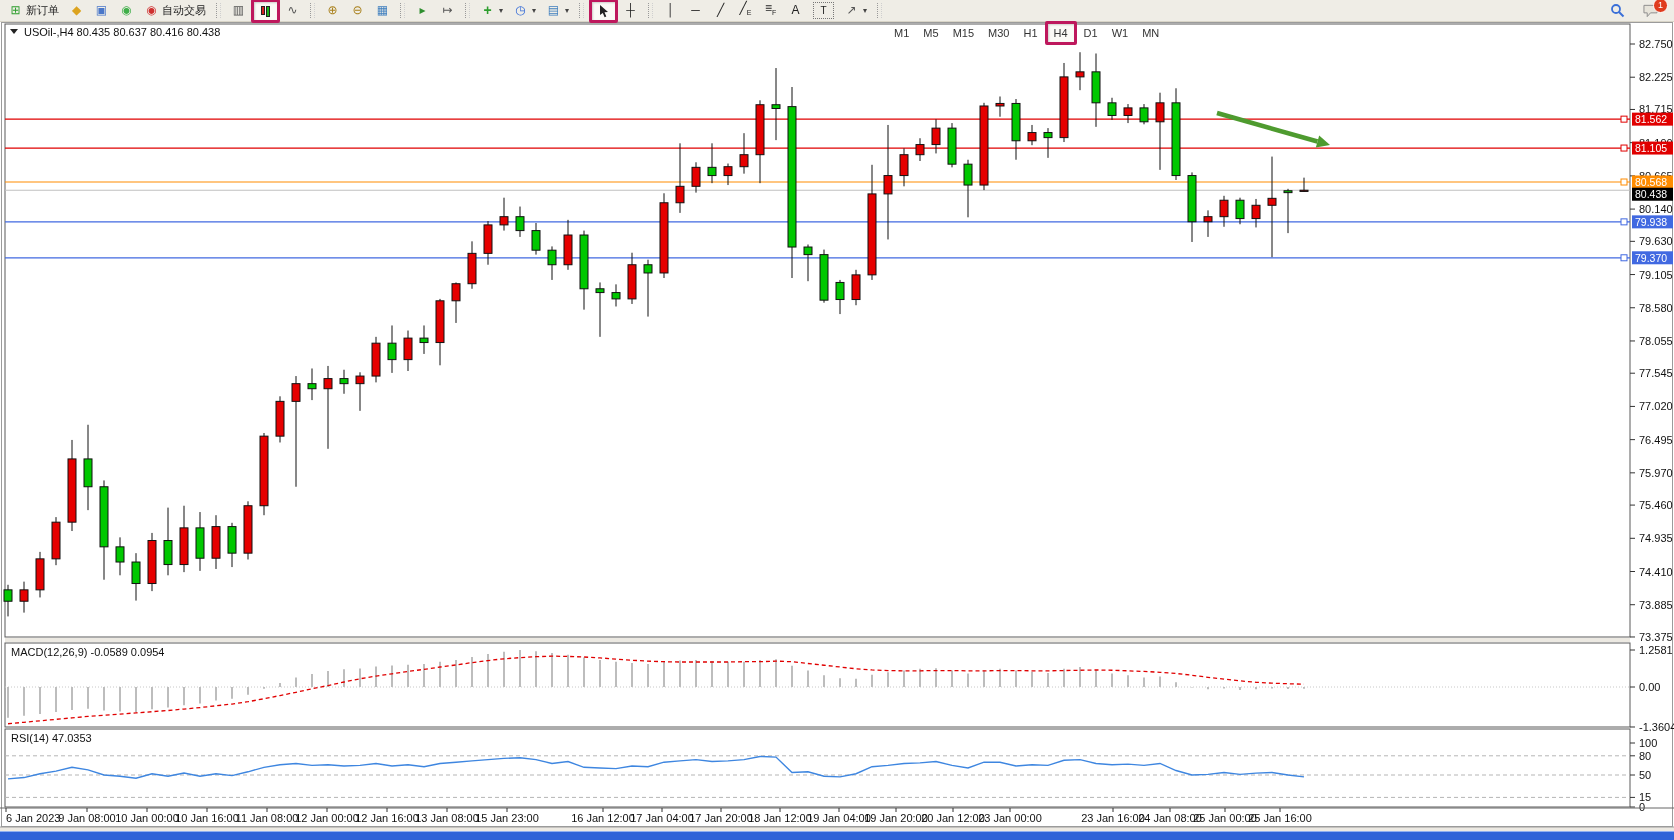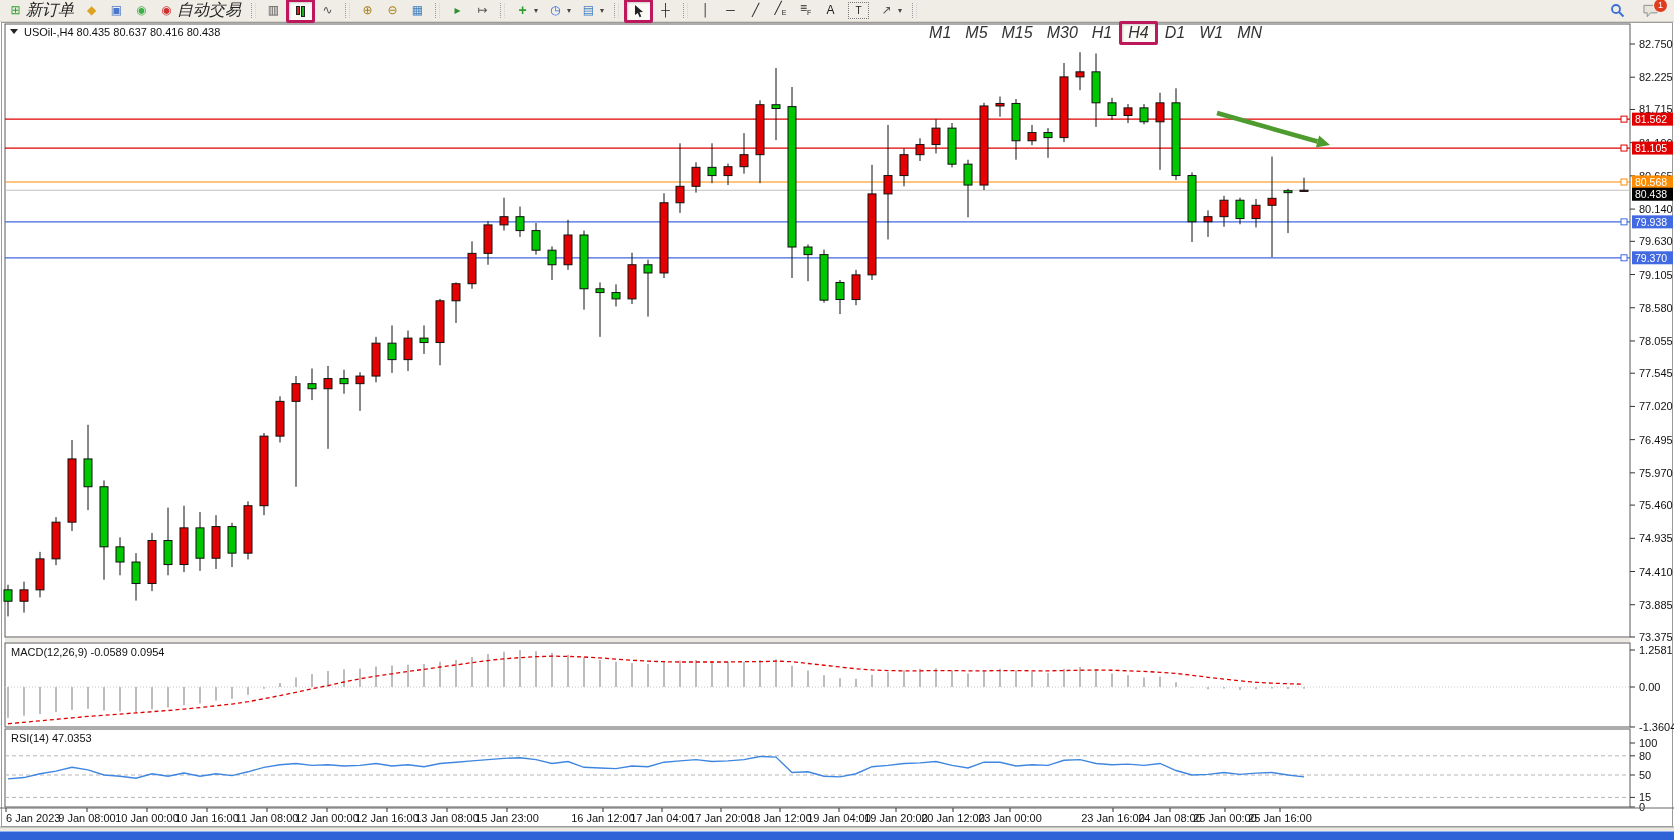--- a/index.html
+++ b/index.html
@@ -11,21 +11,21 @@
   #toolbar{position:absolute;top:0;left:0;right:0;height:21px;background:#efede6;
            border-bottom:1px solid #d9d5c8;display:flex;align-items:center;
            padding:0 3px;z-index:5;font-size:12px;color:#222;}
   .tb-group{display:flex;align-items:center;height:20px;}
   .grip{width:3px;height:15px;border-left:1px dotted #9a9a9a;border-right:1px dotted #cfcfcf;margin:0 5px;}
   .tb-btn{display:inline-flex;align-items:center;gap:3px;height:18px;padding:0 4px;
           border:1px solid transparent;border-radius:2px;cursor:default;white-space:nowrap;}
   .tb-btn.active{background:#fbfaf6;border:3px solid #be185d;box-shadow:inset 1px 1px 2px rgba(0,0,0,.18);}
   .tb-ico{display:inline-flex;align-items:center;justify-content:center;width:15px;height:15px;
           font-size:12px;line-height:15px;}
-  .tb-label{font-size:16px;font-style:italic;}
+  .tb-label{font-size:11px;}
   .caret{font-size:8px;color:#444;margin-left:1px;}
   .tf .tb-btn{padding:0 6px;font-size:12px;color:#333;margin-top:45px;}
   .cg{display:inline-flex;align-items:flex-end;gap:1px;height:12px;}
   .cg i{display:block;width:4px;height:11px;border:1px solid #222;box-sizing:border-box;}
   .cg i.u{background:#d42222;height:9px;margin-bottom:2px;}
   .cg i.d{background:#19b219;}
   .sub{font-size:7px;vertical-align:sub;}
   .boxed{border:1px dotted #777;font-size:10px;padding:0 2px;line-height:11px;}
   .tb-right{margin-left:auto;display:flex;align-items:center;gap:8px;padding-right:8px;}
   .badge{position:absolute;top:-4px;right:-6px;background:#e03c1e;color:#fff;border-radius:50%;

